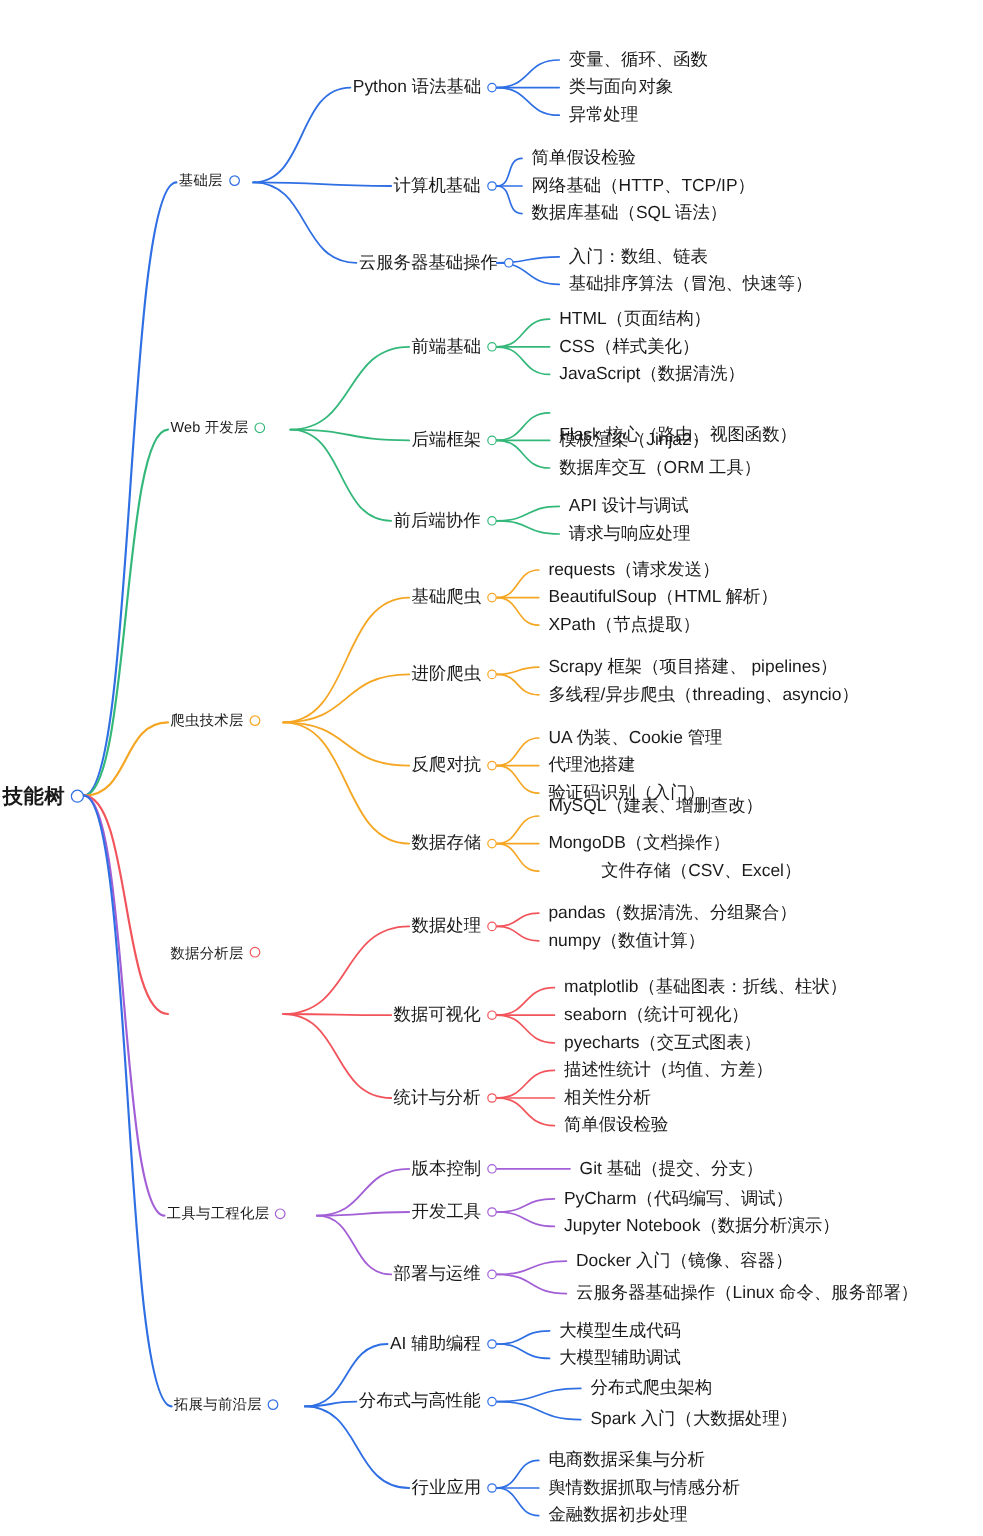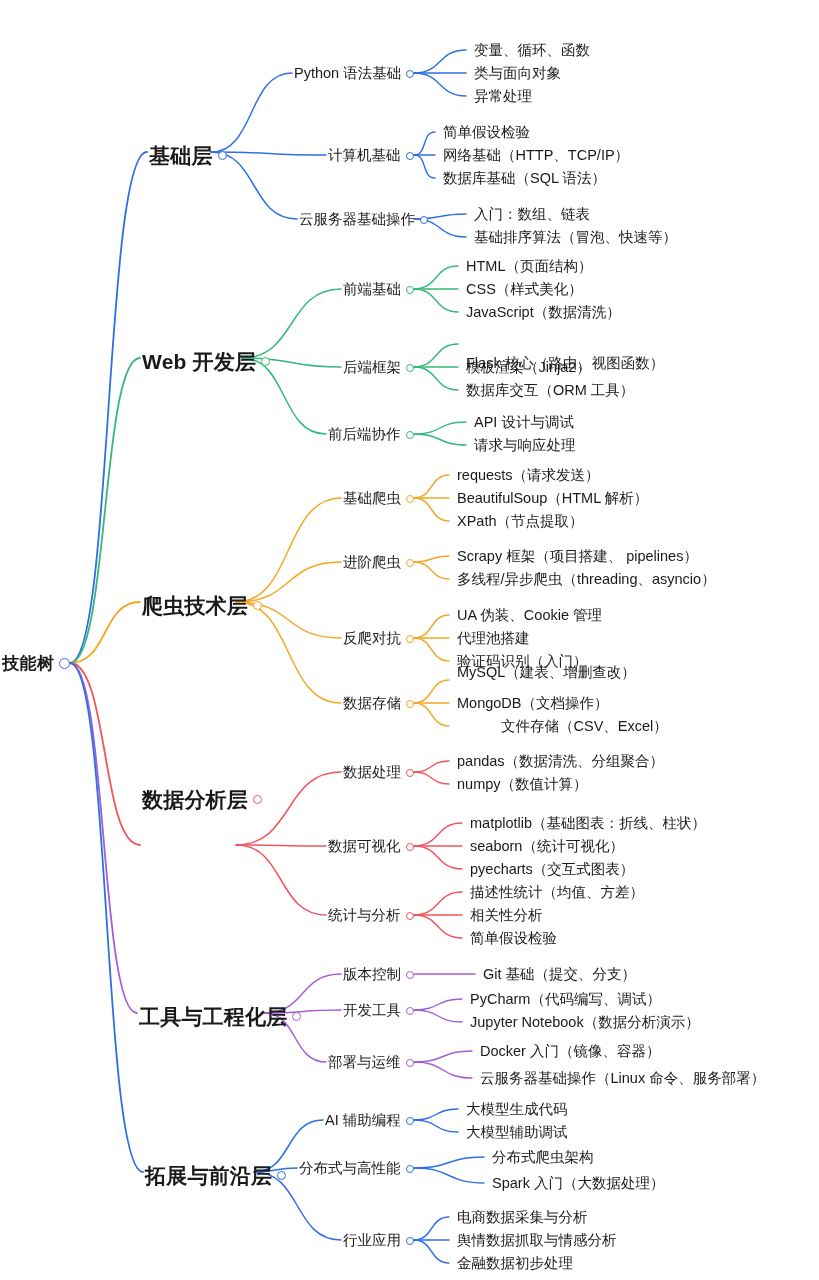--- a/index.html
+++ b/index.html
@@ -33,21 +33,21 @@
     width:9px;height:9px;
     border-radius:50%;
     background:#fff;
     box-sizing:border-box;
     border:1.6px solid #2f6fe4;
   }
   
   .n-root{font-size:17px;font-weight:bold;letter-spacing:.3px;}
   .n-root .dot{width:11px;height:11px;border-width:1.8px;margin-left:5px;}
   
-  .n-l1{font-size:21px;font-weight:bold;letter-spacing:.2px;}
+  .n-l1{font-size:12px;font-weight:normal;letter-spacing:.2px;}
   .n-l1 .dot{margin-left:5px;}
   
   .n-l2{font-size:14.5px;font-weight:normal;}
   .n-l2 .dot{margin-left:5px;width:8px;height:8px;border-width:1.5px;}
   
   .n-leaf{font-size:14.5px;font-weight:normal;color:#1a1a1a;}
 </style>
 </head>
 <body>
 

